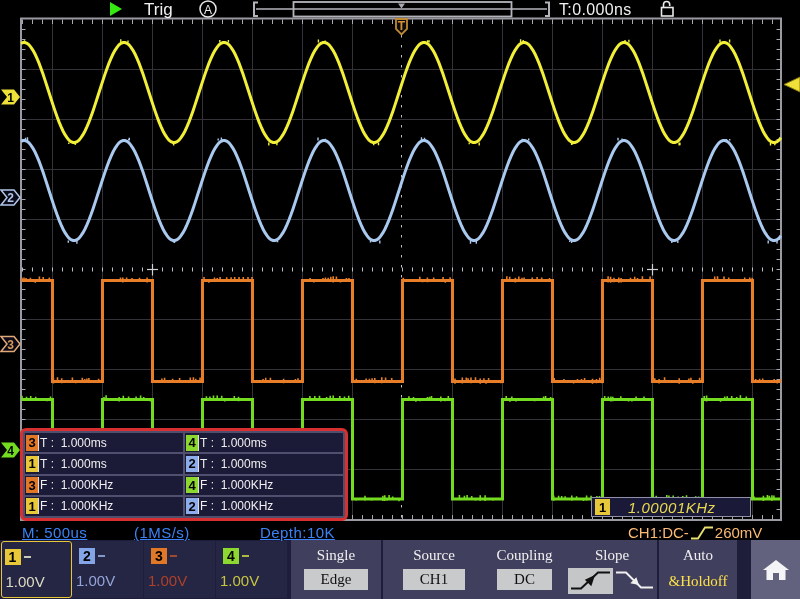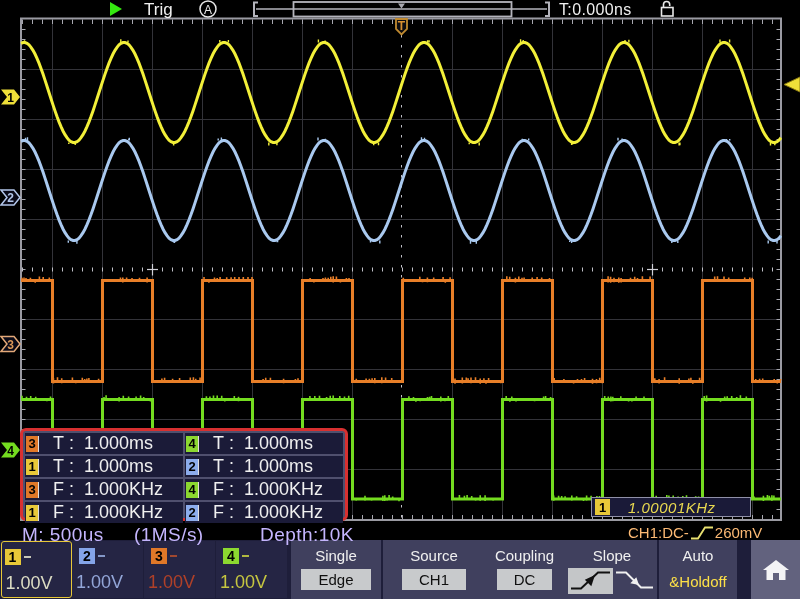--- a/index.html
+++ b/index.html
@@ -3,35 +3,35 @@
 * { margin:0; padding:0; box-sizing:border-box; }
 body { width:800px; height:599px; background:#000; overflow:hidden;
        font-family:"Liberation Sans", sans-serif; position:relative; }
 #measbox { position:absolute; left:20px; top:428px; width:328px; height:93px;
   background:#50506e; border:3px solid #d83030; border-radius:6px; z-index:5;
   display:grid; grid-template-columns:1fr 1fr; grid-template-rows:1fr 1fr 1fr 1fr;
   gap:2px; padding:2px; }
 .mcell { background:#1b1b38; display:flex; align-items:center; }
 .msq { width:13px; height:16px; margin-left:1px; color:#000; font-size:13px; font-weight:bold;
   display:flex; align-items:center; justify-content:center; border-right:1px solid #ddd;}
-.mtxt { color:#f0f0f0; font-size:18px; margin-left:14px; }
+.mtxt { color:#f0f0f0; font-size:12px; margin-left:1px; }
 #cymo { position:absolute; left:591px; top:497px; width:160px; height:20px;
   background:#1a1a38; border:1px solid #9090a8; z-index:5; display:flex; align-items:center;}
 #cymosq { width:15px; height:16px; background:#e8c838; color:#000; margin-left:3px;
   font-size:13px; font-weight:bold; display:flex; align-items:center; justify-content:center;}
 #cymotxt { color:#e8d850; font-size:15px; margin-left:18px; letter-spacing:0.5px;font-style:italic;}
-.st { position:absolute; top:524px; font-size:19px; color:#c4b5fd; letter-spacing:0.45px; z-index:2;}
+.st { position:absolute; top:524px; font-size:15px; color:#3b82f6; letter-spacing:0.45px; z-index:2;text-decoration:underline;}
 #trginfo { position:absolute; top:524px; left:628px; font-size:15px; color:#fdba74; z-index:2;}
 #menubar { position:absolute; left:0; top:540px; width:800px; height:59px; background:#1e1e3a; }
 .chbox { position:absolute; top:1px; width:71px; height:57px; background:#252544; }
 .chsq { position:absolute; top:7px; width:16px; height:16px; color:#000;
   font-size:14px; font-weight:bold; display:flex; align-items:center; justify-content:center;}
 .chdash { position:absolute; top:14px; width:7px; height:2px; }
-.chval { position:absolute; left:4px; top:31px; font-size:18px; }
-.mbtn { position:absolute; top:0; height:59px; background:#40405e; text-align:center;}
+.chval { position:absolute; left:4px; top:31px; font-size:15px; }
+.mbtn { position:absolute; top:0; height:59px; background:#40405e; text-align:center;font-family:Liberation Serif, serif;}
 .mtitle { color:#f0f0f0; font-size:15px; margin-top:7px; }
 .mtitle2 { color:#fde047; font-size:15px; margin-top:9px; }
 .mchip { display:inline-block; background:#c8cacc; color:#101010; font-size:15px;
   margin-top:5px; padding:2px 17px; }
 #slopesel { position:absolute; left:1px; top:28px; width:45px; height:26px; background:#c4c6c8; }
 #slopefall { position:absolute; left:48px; top:28px; }
 #homebtn { position:absolute; left:751px; top:0; width:49px; height:59px; background:#62627e;
   display:flex; align-items:center; justify-content:center; }
 </style></head>
 <body>

